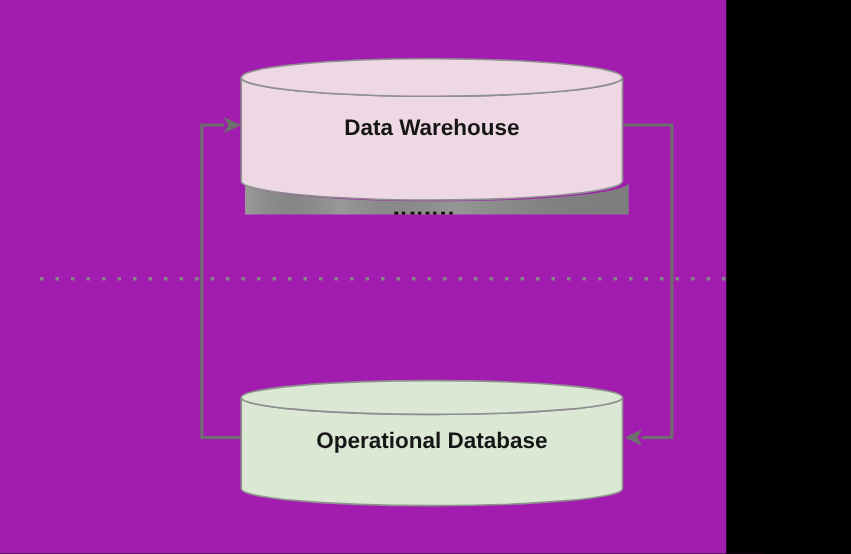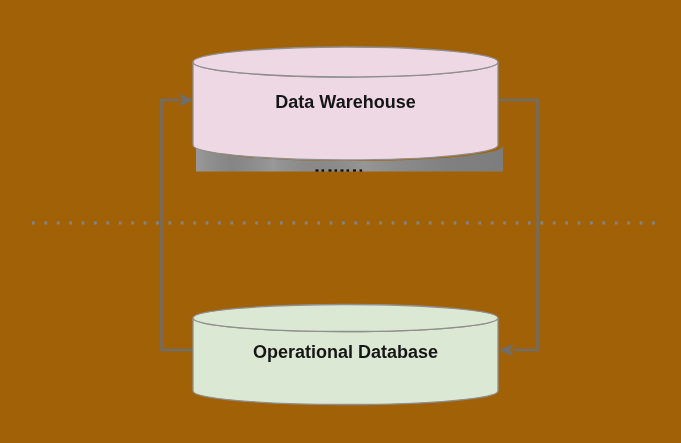--- a/index.html
+++ b/index.html
@@ -2,23 +2,23 @@
 <html><head>
 <meta charset="utf-8">
 <style>
   html, body {
     margin: 0;
     padding: 0;
     background: #000000;
   }
   #stage {
     position: relative;
-    width: 681px;
+    width: 581px;
     height: 443px;
-    background: #a16207;
+    background: #a21caf;
     overflow: hidden;
     font-family: "Liberation Sans", sans-serif;
   }
   svg { display: block; }
   .node-label {
     font-family: "Liberation Sans", "DejaVu Sans", sans-serif;
     font-size: 18px;
     font-weight: 700;
     fill: #161616;
     text-anchor: middle;

